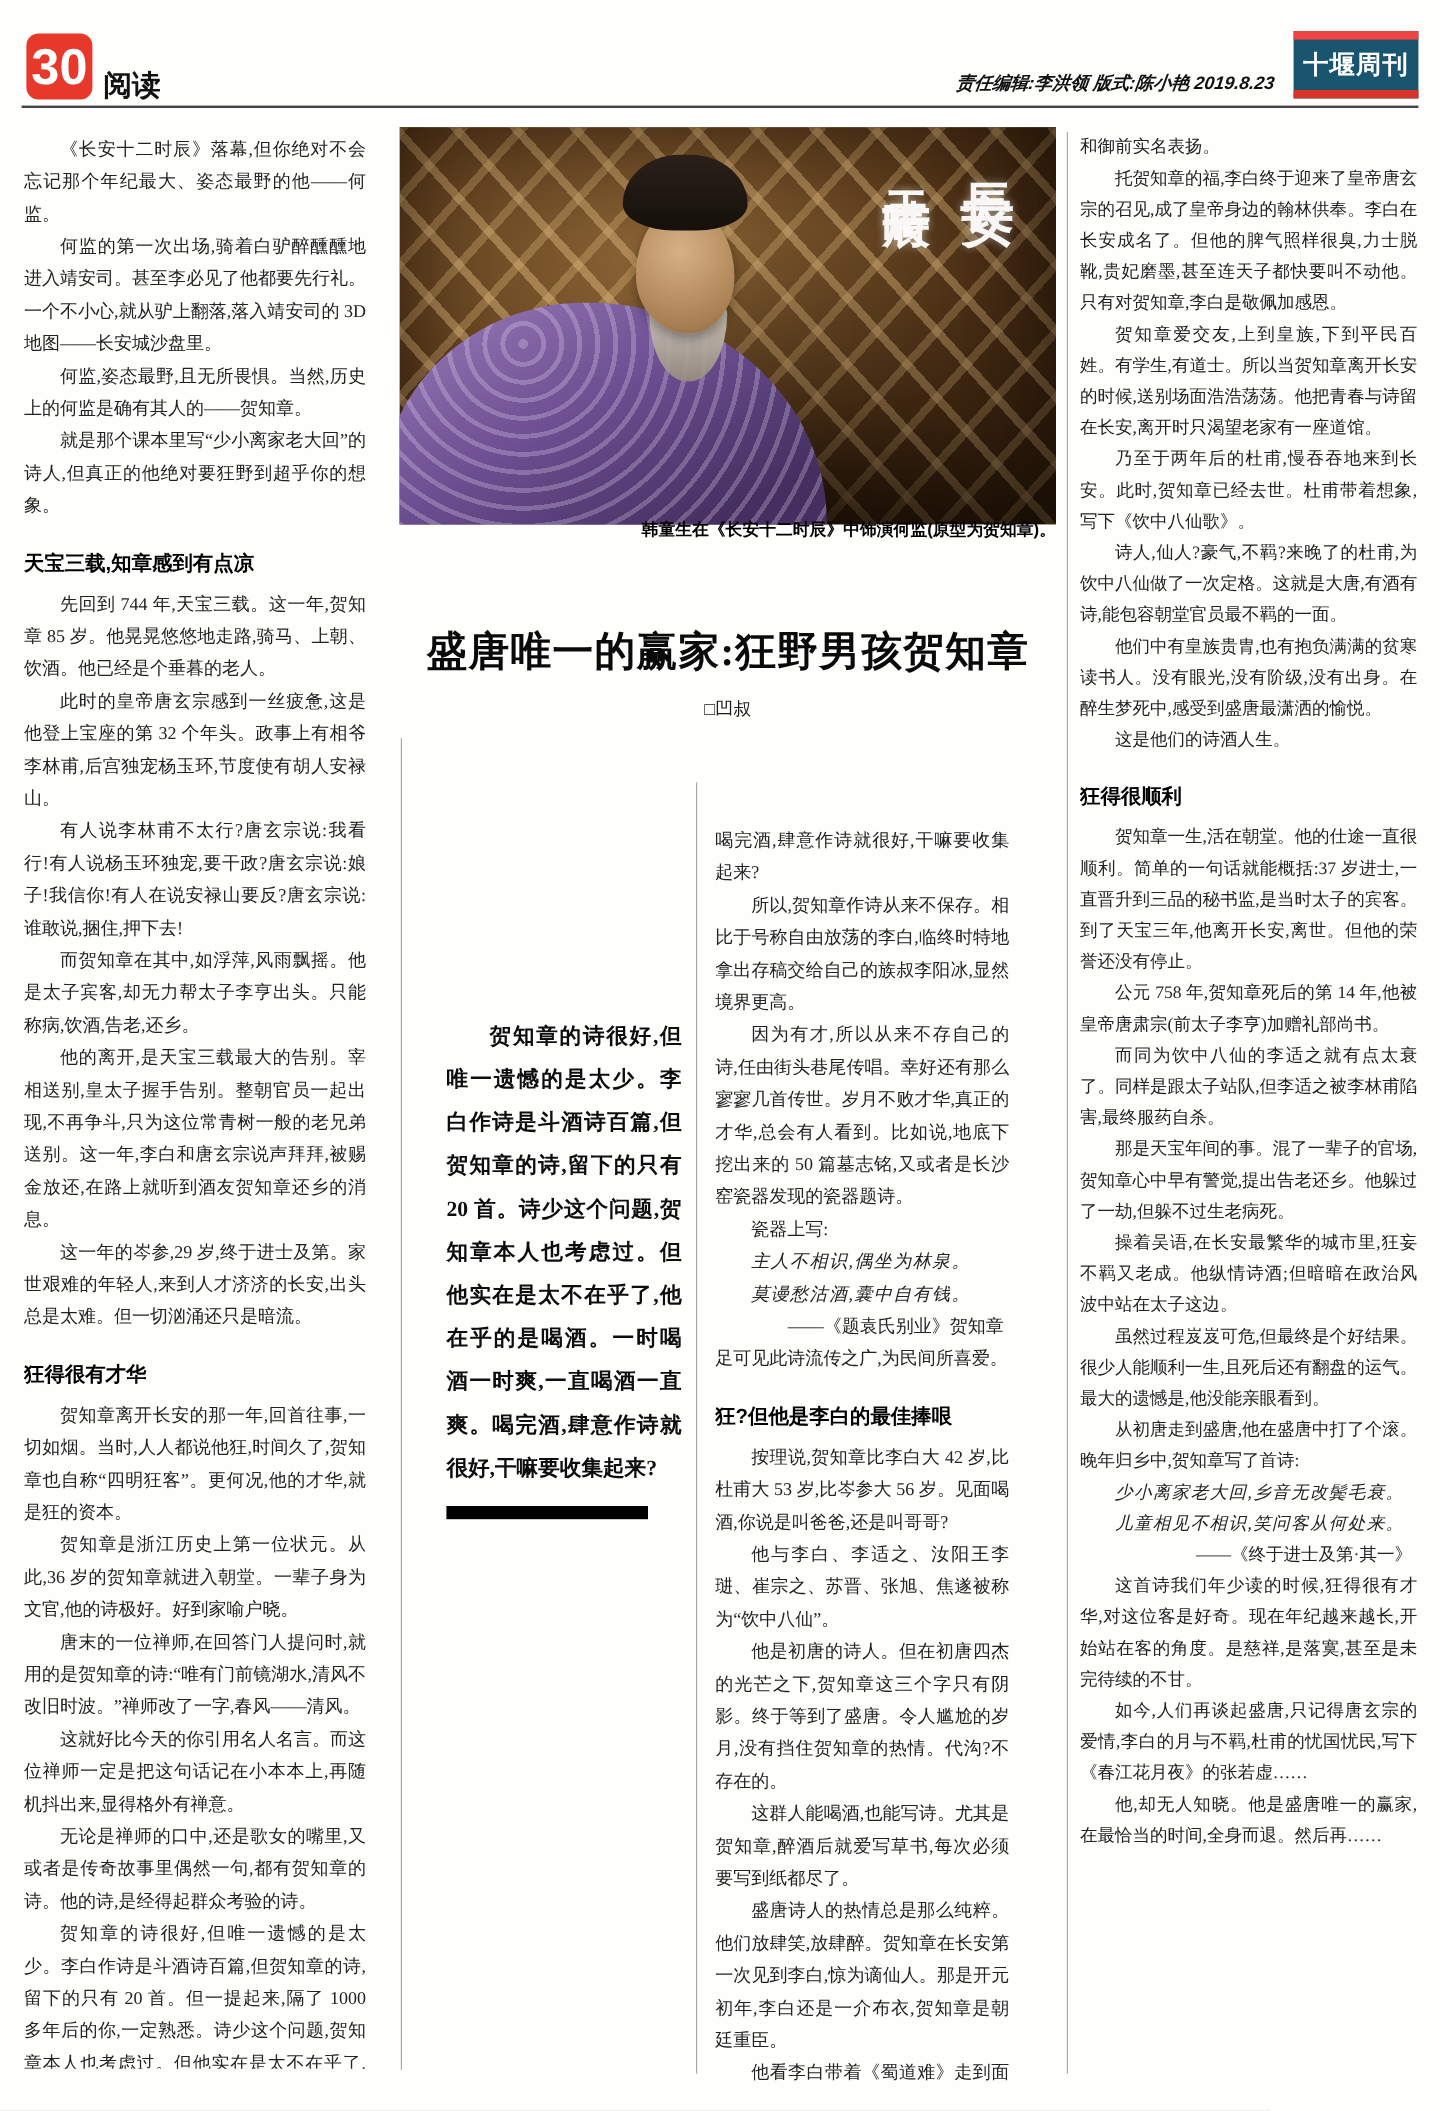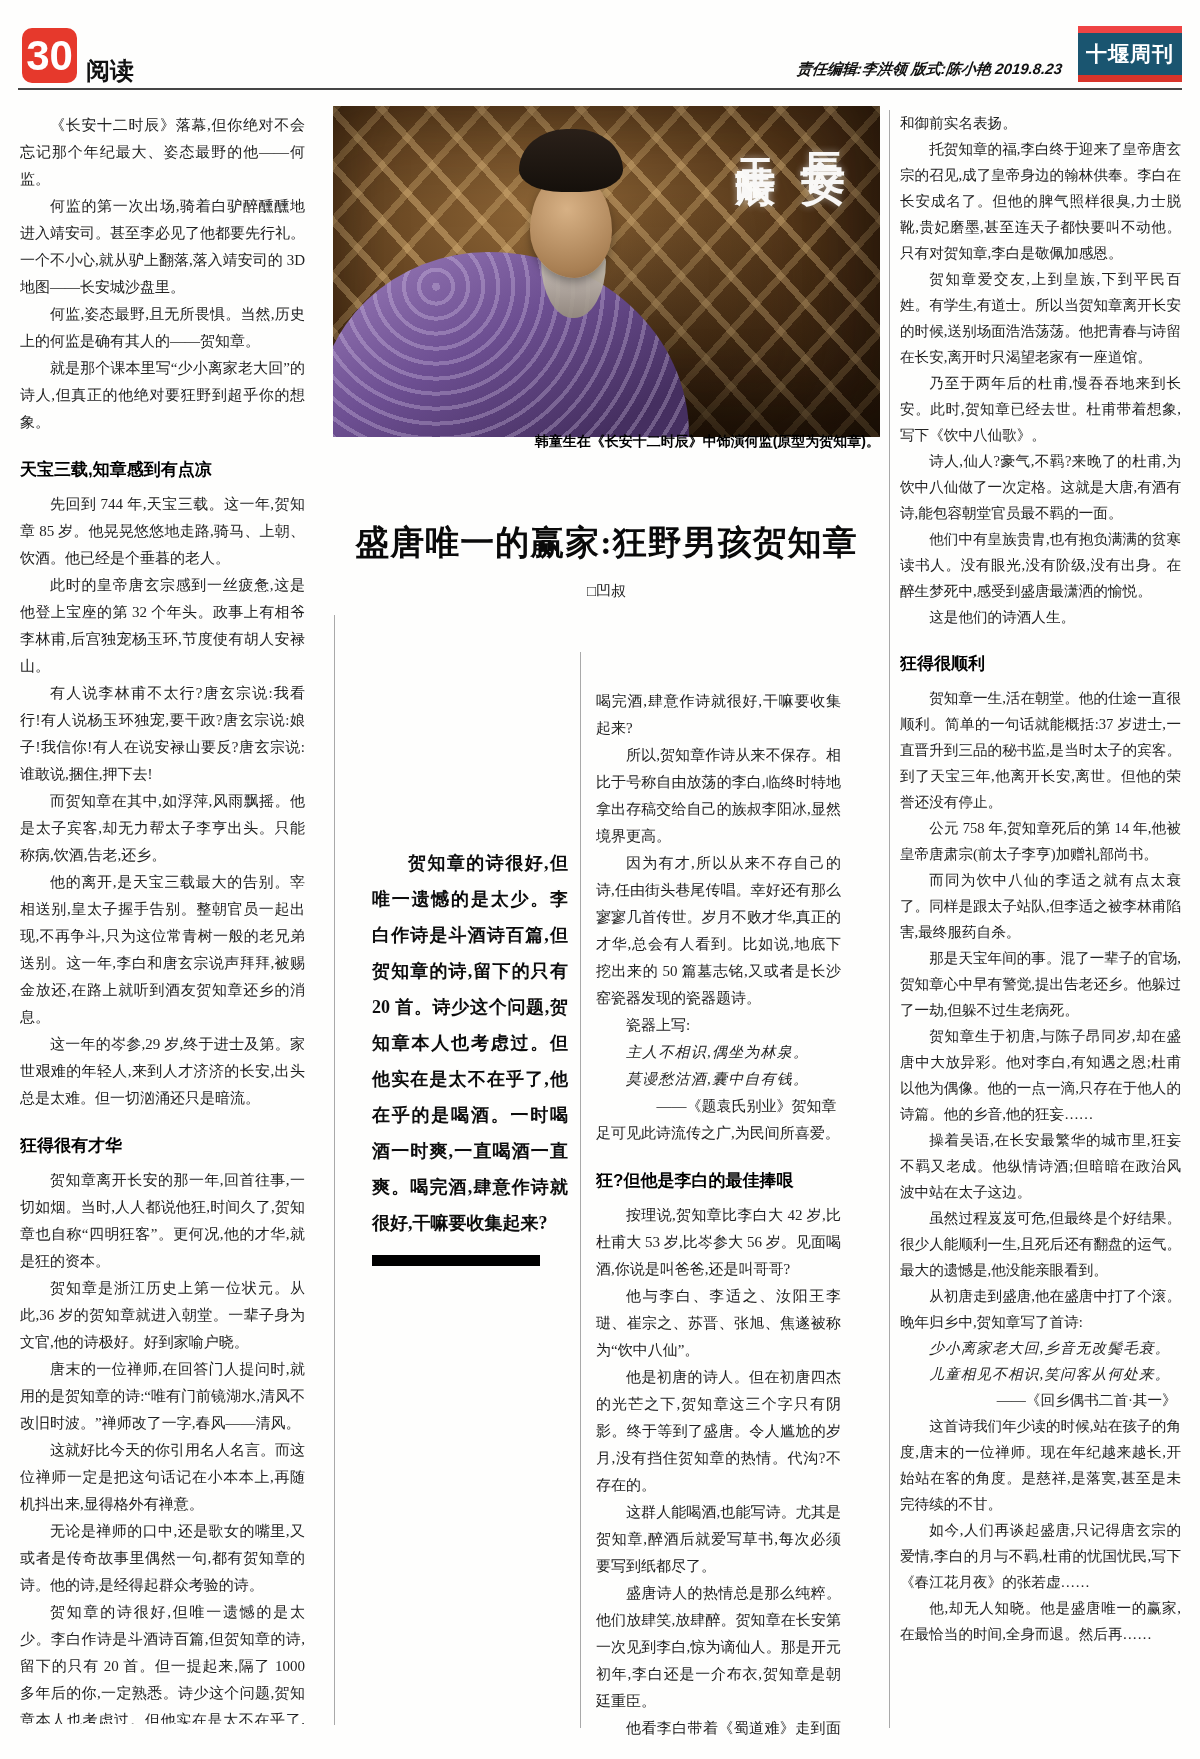--- a/index.html
+++ b/index.html
@@ -209,25 +209,24 @@
       <p class="para">贺知章爱交友,上到皇族,下到平民百姓。有学生,有道士。所以当贺知章离开长安的时候,送别场面浩浩荡荡。他把青春与诗留在长安,离开时只渴望老家有一座道馆。</p>
       <p class="para">乃至于两年后的杜甫,慢吞吞地来到长安。此时,贺知章已经去世。杜甫带着想象,写下《饮中八仙歌》。</p>
       <p class="para">诗人,仙人?豪气,不羁?来晚了的杜甫,为饮中八仙做了一次定格。这就是大唐,有酒有诗,能包容朝堂官员最不羁的一面。</p>
       <p class="para">他们中有皇族贵胄,也有抱负满满的贫寒读书人。没有眼光,没有阶级,没有出身。在醉生梦死中,感受到盛唐最潇洒的愉悦。</p>
       <p class="para">这是他们的诗酒人生。</p>
       <h3 class="subhead">狂得很顺利</h3>
       <p class="para">贺知章一生,活在朝堂。他的仕途一直很顺利。简单的一句话就能概括:37 岁进士,一直晋升到三品的秘书监,是当时太子的宾客。到了天宝三年,他离开长安,离世。但他的荣誉还没有停止。</p>
       <p class="para">公元 758 年,贺知章死后的第 14 年,他被皇帝唐肃宗(前太子李亨)加赠礼部尚书。</p>
       <p class="para">而同为饮中八仙的李适之就有点太衰了。同样是跟太子站队,但李适之被李林甫陷害,最终服药自杀。</p>
       <p class="para">那是天宝年间的事。混了一辈子的官场,贺知章心中早有警觉,提出告老还乡。他躲过了一劫,但躲不过生老病死。</p>
-      <p class="para">贺知章生于初唐,与陈子昂同岁,却在盛唐中大放异彩。他对李白,有知遇之恩;杜甫以他为偶像。他的一点一滴,只存在于他人的诗篇。他的乡音,他的狂妄……</p>
       <p class="para">操着吴语,在长安最繁华的城市里,狂妄不羁又老成。他纵情诗酒;但暗暗在政治风波中站在太子这边。</p>
       <p class="para">虽然过程岌岌可危,但最终是个好结果。很少人能顺利一生,且死后还有翻盘的运气。最大的遗憾是,他没能亲眼看到。</p>
       <p class="para">从初唐走到盛唐,他在盛唐中打了个滚。晚年归乡中,贺知章写了首诗:</p>
       <p class="poem">少小离家老大回,乡音无改鬓毛衰。</p>
       <p class="poem">儿童相见不相识,笑问客从何处来。</p>
-      <p class="poem-attr">——《回乡偶书二首·其一》</p>
-      <p class="para">这首诗我们年少读的时候,站在孩子的角度,唐末的一位禅师。现在年纪越来越长,开始站在客的角度。是慈祥,是落寞,甚至是未完待续的不甘。</p>
+      <p class="poem-attr">——《终于进士及第·其一》</p>
+      <p class="para">这首诗我们年少读的时候,狂得很有才华,对这位客是好奇。现在年纪越来越长,开始站在客的角度。是慈祥,是落寞,甚至是未完待续的不甘。</p>
       <p class="para">如今,人们再谈起盛唐,只记得唐玄宗的爱情,李白的月与不羁,杜甫的忧国忧民,写下《春江花月夜》的张若虚……</p>
       <p class="para">他,却无人知晓。他是盛唐唯一的赢家,在最恰当的时间,全身而退。然后再……</p>
     </div>
 
 </div>
 
 </body></html>

